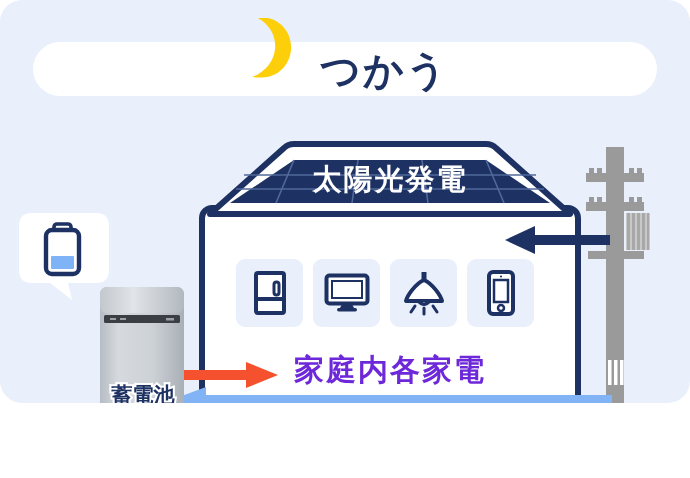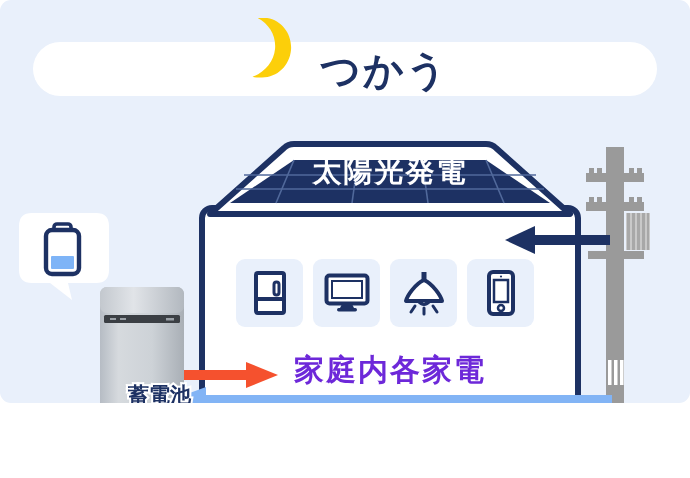--- a/index.html
+++ b/index.html
@@ -8,21 +8,21 @@
     background: #ffffff;
   }
   body {
     font-family: "Liberation Sans", sans-serif;
   }
   #stage {
     position: relative;
     width: 690px;
     height: 403px;
     background: #e9f0fb;
-    border-radius: 11px;
+    border-radius: 22px;
     overflow: hidden;
   }
 
   
   #header-pill {
     position: absolute;
     left: 33px;
     top: 42px;
     width: 624px;
     height: 54px;
@@ -69,21 +69,21 @@
     top: 138px;
     width: 420px;
     height: 305px;
     z-index: 3;
   }
 
   
   #roof-label {
     position: absolute;
     left: 180px;
-    top: 152px;
+    top: 160px;
     width: 420px;
     text-align: center;
     font-size: 29px;
     font-weight: bold;
     color: #ffffff;
     letter-spacing: 2px;
     z-index: 5;
     white-space: nowrap;
   }
 
@@ -155,21 +155,21 @@
     top: 285px;
     width: 88px;
     height: 160px;
     z-index: 7;
   }
   #battery-unit-label {
     position: absolute;
     left: 95px;
     top: 381px;
     width: 96px;
-    text-align: right;
+    text-align: center;
     font-size: 21px;
     font-weight: bold;
     color: #1d3163;
     letter-spacing: 0px;
     z-index: 9;
     white-space: nowrap;
     -webkit-text-stroke: 4px #ffffff;
     paint-order: stroke fill;
   }
 

